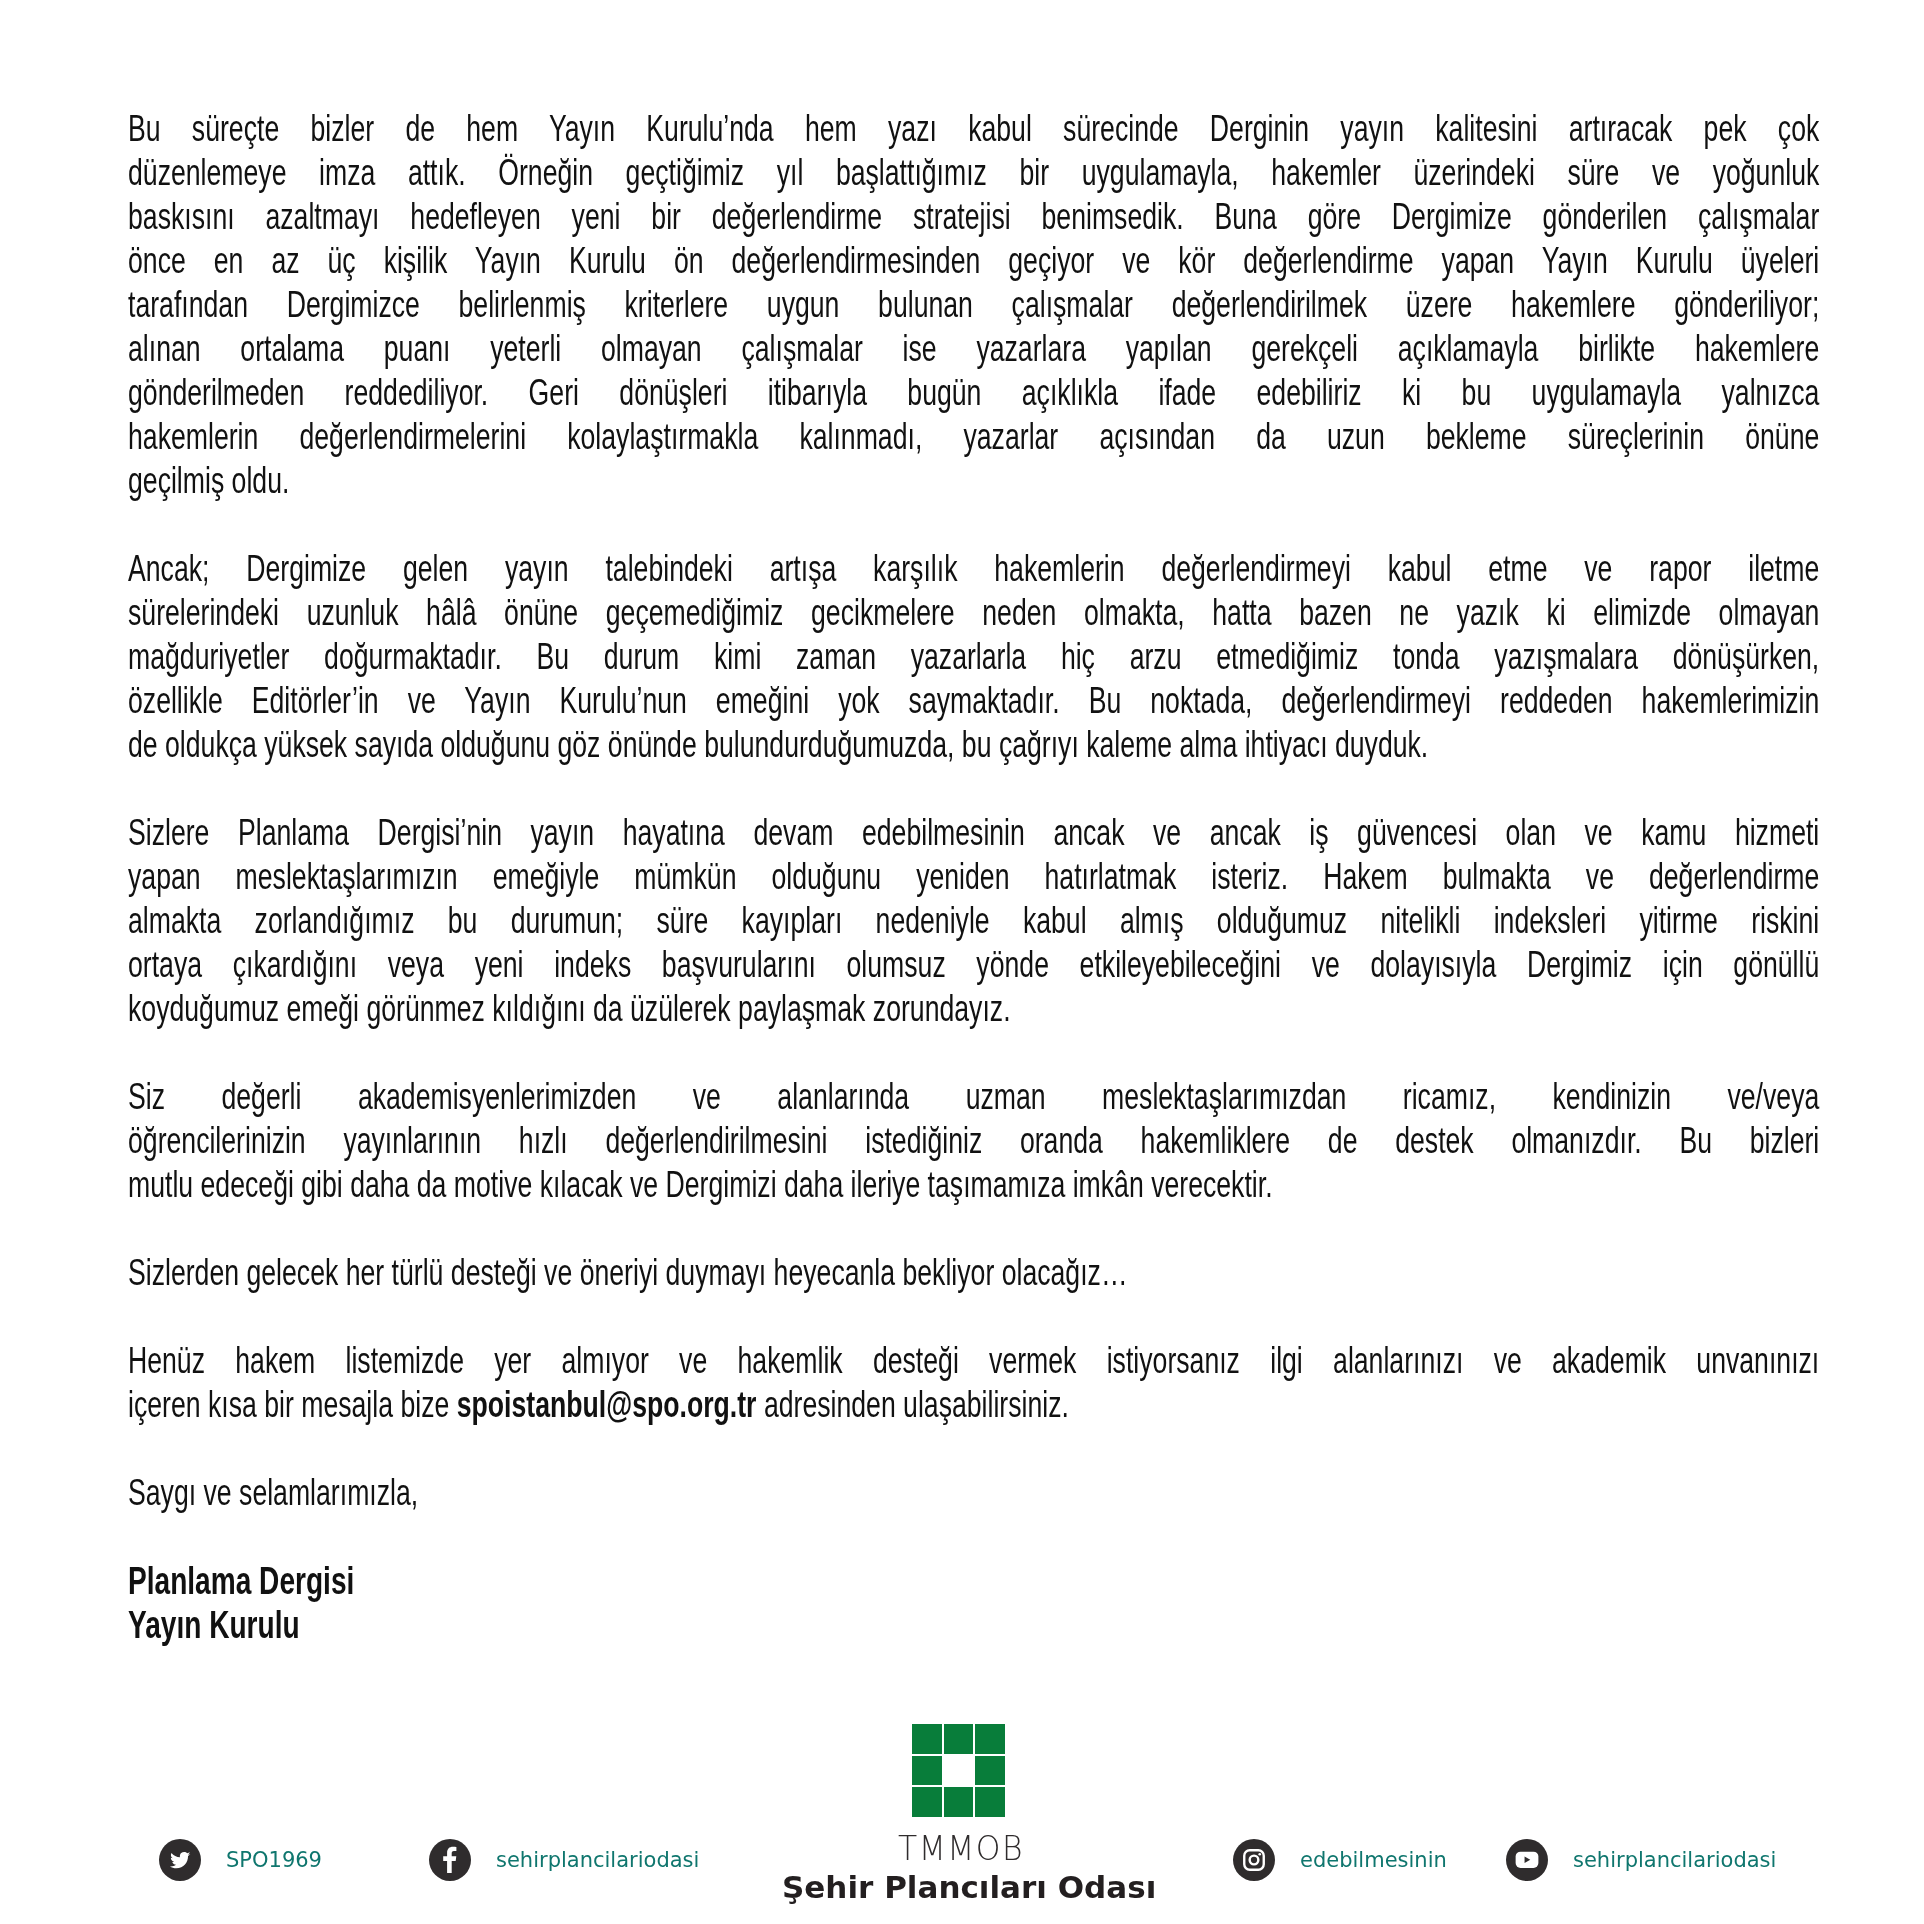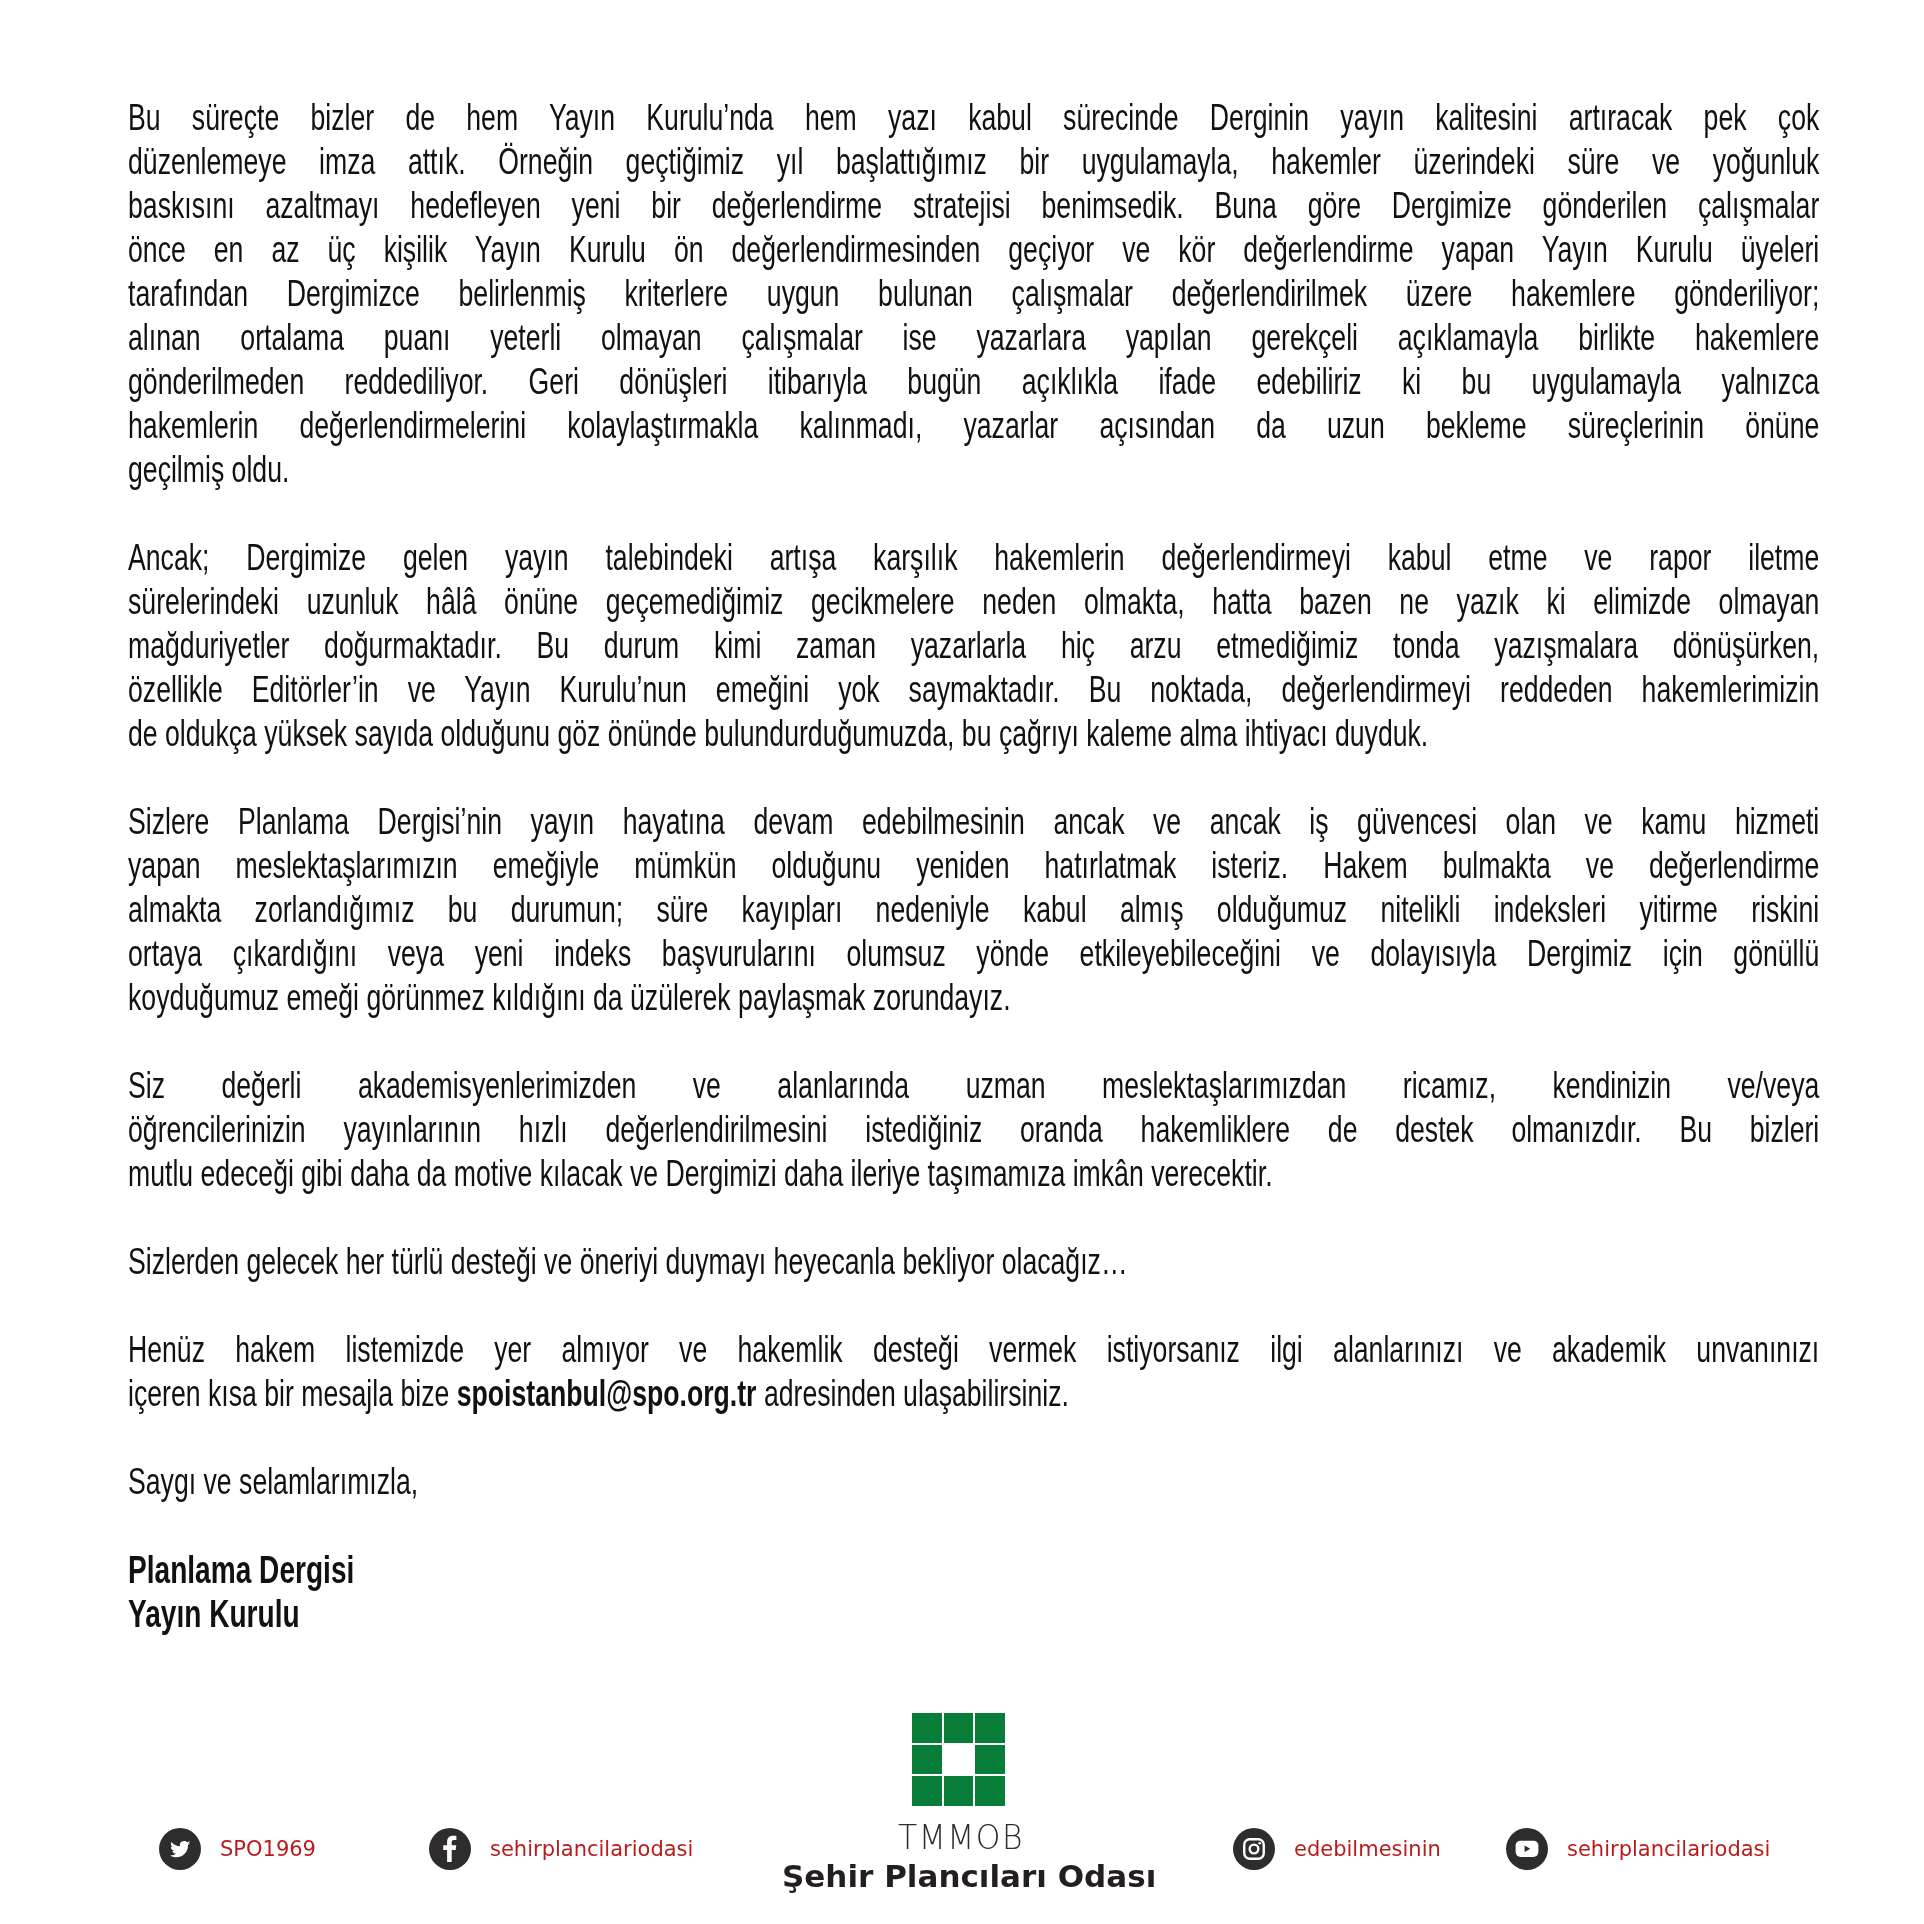--- a/index.html
+++ b/index.html
@@ -1,17 +1,17 @@
 <!DOCTYPE html>
 <html style="font-size:13px"><head>
 <meta charset="utf-8">
 <style>
   html, body { margin: 0; padding: 0; background: #ffffff; }
   body { width: 1924px; height: 1924px; position: relative; overflow: hidden; }
-  .page { position: absolute; left: 0; top: 5px; width: 1924px; height: 1420px; background: #fff; }
+  .page { position: absolute; left: 0; top: 16px; width: 1924px; height: 1420px; background: #fff; }
 
   
   .textblock {
     position: absolute;
     left: 128px;
     top: 91px;
     width: 2349px;            
     transform: scaleX(0.72);
     transform-origin: 0 0;
     font-family: "Liberation Sans", sans-serif;
@@ -40,24 +40,24 @@
     display: flex;
     align-items: center;
   }
   .social .circle {
     width: 42px; height: 42px; border-radius: 50%;
     background: #2f2c2d;
     display: flex; align-items: center; justify-content: center;
     flex: 0 0 42px;
   }
   .social .handle {
-    margin-left: 19px;
+    margin-left: 25px;
     font-family: "DejaVu Sans", sans-serif;
     font-size: 21px;
-    color: #b91c1c;
+    color: #0f766e;
     letter-spacing: 0px;
   }
 
   .logo {
     position: absolute;
     left: 782px; top: 1708px; width: 358px;
   }
   .logo-grid {
     position: absolute; left: 130px; top: 0;
     width: 93px; height: 93px;

